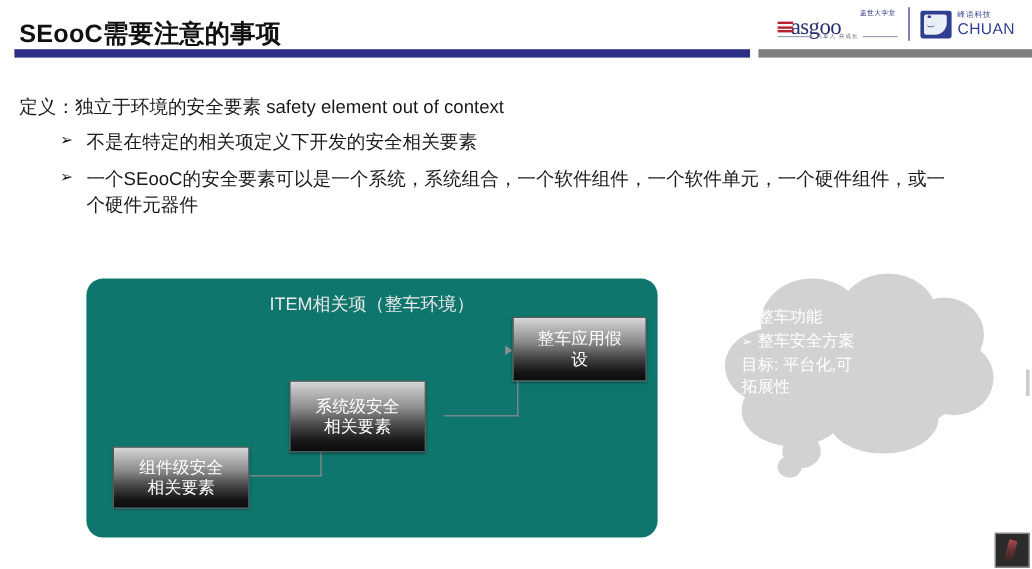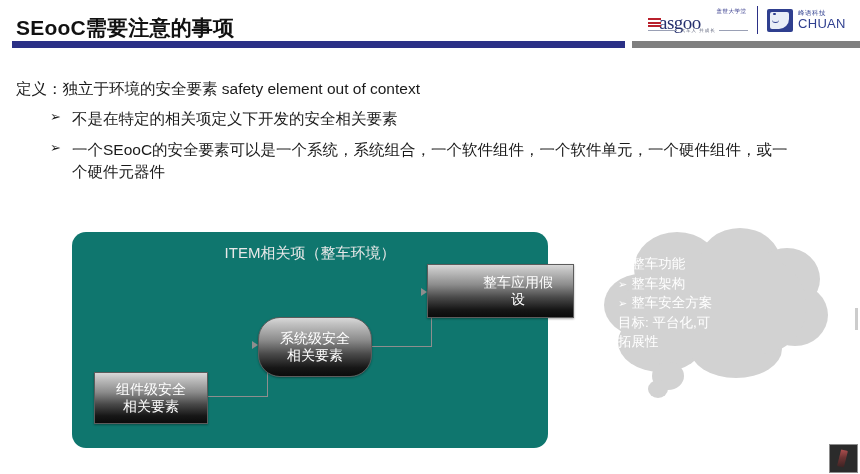--- a/index.html
+++ b/index.html
@@ -87,22 +87,22 @@
   .proc-box{
     position:absolute;
     background:linear-gradient(to bottom,#d8d8d8 0%,#c2c2c2 10%,#8c8c8c 38%,#4a4a4a 62%,#161616 86%,#0b0b0b 100%);
     border:1px solid #5c5c5c;
     box-shadow:0 1px 2px rgba(0,0,0,.35);
     display:flex;align-items:center;justify-content:center;text-align:center;
     color:#ffffff;font-size:14px;line-height:1.2;
   }
   .proc-box .proc-label{padding:0 4px;white-space:pre-line;}
   #box-component{left:22px;top:140px;width:112px;height:50px;}
-  #box-system{left:186px;top:85px;width:112px;height:58px;border-radius:22px;}
-  #box-vehicle{left:355px;top:32px;width:110px;height:52px;padding-left:35px;}
+  #box-system{left:169px;top:85px;width:112px;height:58px;}
+  #box-vehicle{left:355px;top:32px;width:110px;height:52px;}
 
   .connector{position:absolute;}
   .conn-line{position:absolute;background:#8e8e8e;}
   .conn-arrow{
     position:absolute;width:0;height:0;
     border-top:4px solid transparent;border-bottom:4px solid transparent;
     border-left:6px solid #8e8e8e;
   }
 
   
@@ -225,23 +225,20 @@
   <div class="cloud-puff" style="left:86px;top:92px;width:92px;height:58px;"></div>
   <div class="cloud-puff" style="left:22px;top:30px;width:180px;height:96px;border-radius:46px;"></div>
   <div class="cloud-puff" style="left:48px;top:134px;width:32px;height:28px;"></div>
   <div class="cloud-puff" style="left:44px;top:152px;width:20px;height:18px;"></div>
 
   <div id="cloud-text">
     <div class="cloud-line">
       <span class="cloud-marker">➢</span><span>整车功能</span>
     </div>
     <div class="cloud-line">
-      <span class="cloud-marker">➢</span><span>整车架构</span>
-    </div>
-    <div class="cloud-line">
       <span class="cloud-marker">➢</span><span>整车安全方案</span>
     </div>
     <div class="cloud-line">目标: 平台化,可</div>
     <div class="cloud-line">拓展性</div>
   </div>
 </div>
 
 <div id="right-edge-mark"></div>
 <div id="corner-badge">
   <div id="corner-badge-glyph"></div>

